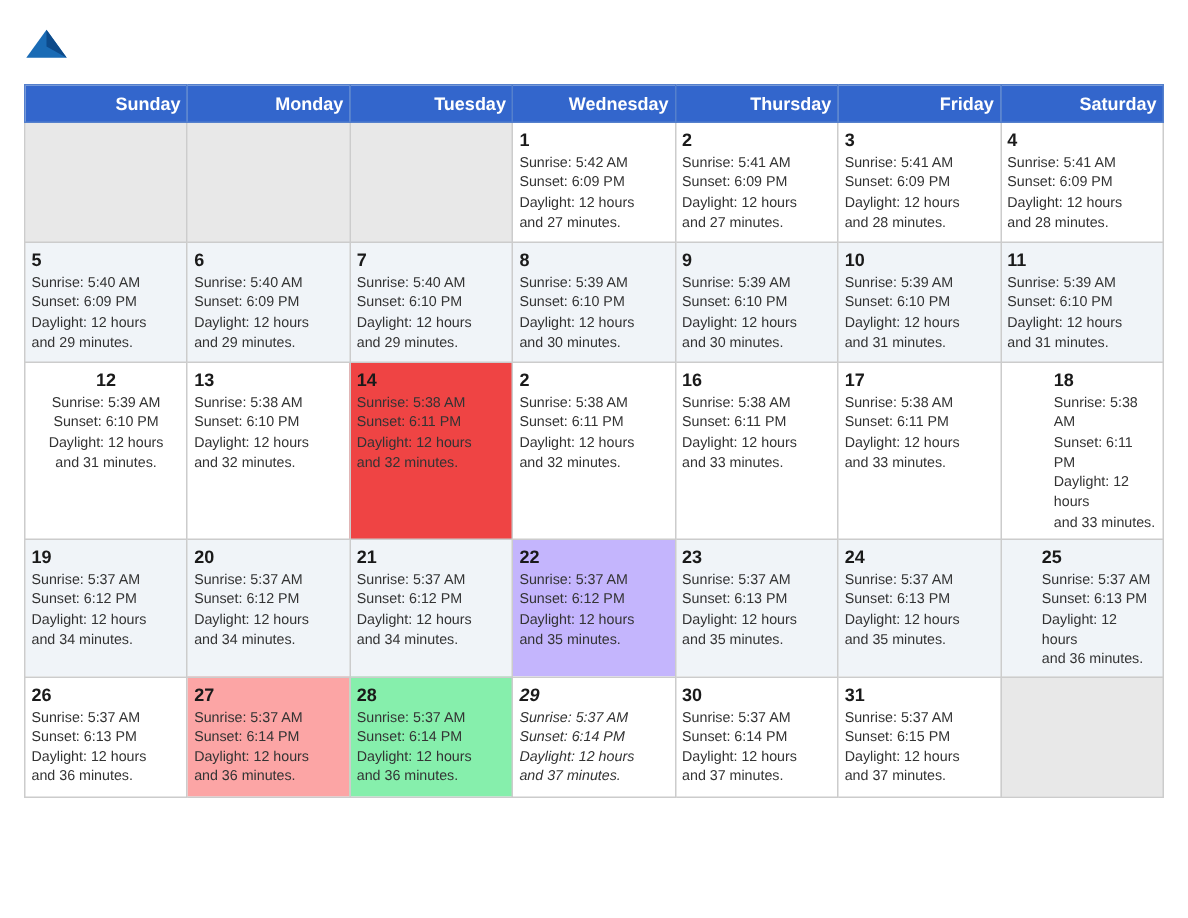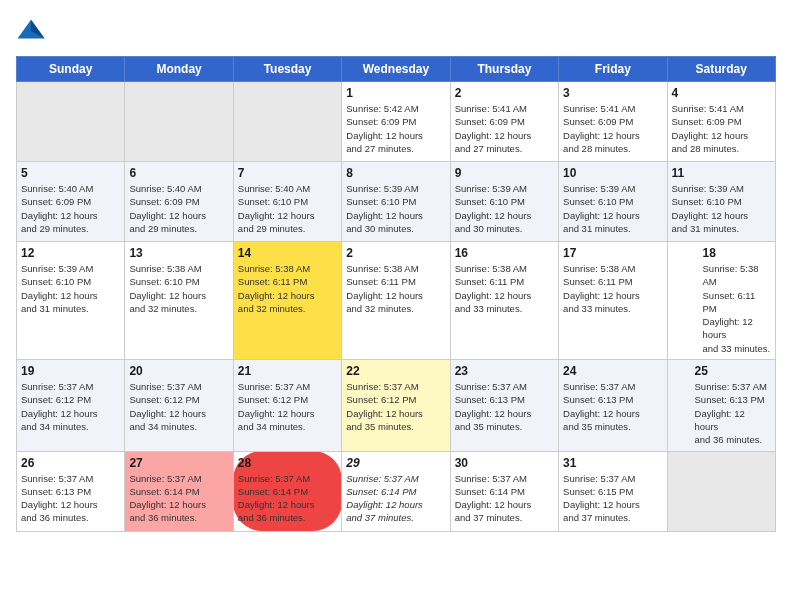--- a/index.html
+++ b/index.html
@@ -47,21 +47,21 @@
       width: 100%;
       border-collapse: collapse;
       table-layout: fixed;
     }
     thead tr th {
       background: #3366cc;
       color: #fff;
       font-size: 12px;
       font-weight: bold;
       padding: 5px 4px;
-      text-align: center;
+      text-align: right;
       border: 1px solid #5580cc;
     }
     tbody tr td {
       border: 1px solid #ccc;
       vertical-align: top;
       padding: 4px;
       font-size: 10px;
       color: #333;
       height: 80px;
       background: #fff;
@@ -166,29 +166,29 @@
         <td style="background: rgb(240, 244, 248);">
           <span class="day-num">10</span>
           <div class="day-info">Sunrise: 5:39 AM<br>Sunset: 6:10 PM<br>Daylight: 12 hours<br>and 31 minutes.</div>
         </td>
         <td style="background: rgb(240, 244, 248);">
           <span class="day-num">11</span>
           <div class="day-info">Sunrise: 5:39 AM<br>Sunset: 6:10 PM<br>Daylight: 12 hours<br>and 31 minutes.</div>
         </td>
       </tr>
       <tr>
-        <td style="background: rgb(255, 255, 255);">
+        <td style="background: rgb(255, 255, 255); text-align: center;">
           <span class="day-num">12</span>
           <div class="day-info">Sunrise: 5:39 AM<br>Sunset: 6:10 PM<br>Daylight: 12 hours<br>and 31 minutes.</div>
         </td>
         <td style="background: rgb(255, 255, 255);">
           <span class="day-num">13</span>
           <div class="day-info">Sunrise: 5:38 AM<br>Sunset: 6:10 PM<br>Daylight: 12 hours<br>and 32 minutes.</div>
         </td>
-        <td style="background: #fde047;">
+        <td style="background: #ef4444;">
           <span class="day-num">14</span>
           <div class="day-info">Sunrise: 5:38 AM<br>Sunset: 6:11 PM<br>Daylight: 12 hours<br>and 32 minutes.</div>
         </td>
         <td style="background: rgb(255, 255, 255);">
           <span class="day-num">2</span>
           <div class="day-info">Sunrise: 5:38 AM<br>Sunset: 6:11 PM<br>Daylight: 12 hours<br>and 32 minutes.</div>
         </td>
         <td style="background: rgb(255, 255, 255);">
           <span class="day-num">16</span>
           <div class="day-info">Sunrise: 5:38 AM<br>Sunset: 6:11 PM<br>Daylight: 12 hours<br>and 33 minutes.</div>
@@ -208,21 +208,21 @@
           <div class="day-info">Sunrise: 5:37 AM<br>Sunset: 6:12 PM<br>Daylight: 12 hours<br>and 34 minutes.</div>
         </td>
         <td style="background: rgb(240, 244, 248);">
           <span class="day-num">20</span>
           <div class="day-info">Sunrise: 5:37 AM<br>Sunset: 6:12 PM<br>Daylight: 12 hours<br>and 34 minutes.</div>
         </td>
         <td style="background: rgb(240, 244, 248);">
           <span class="day-num">21</span>
           <div class="day-info">Sunrise: 5:37 AM<br>Sunset: 6:12 PM<br>Daylight: 12 hours<br>and 34 minutes.</div>
         </td>
-        <td style="background: #fef9c3;">
+        <td style="background: #c4b5fd;">
           <span class="day-num">22</span>
           <div class="day-info">Sunrise: 5:37 AM<br>Sunset: 6:12 PM<br>Daylight: 12 hours<br>and 35 minutes.</div>
         </td>
         <td style="background: rgb(240, 244, 248);">
           <span class="day-num">23</span>
           <div class="day-info">Sunrise: 5:37 AM<br>Sunset: 6:13 PM<br>Daylight: 12 hours<br>and 35 minutes.</div>
         </td>
         <td style="background: rgb(240, 244, 248);">
           <span class="day-num">24</span>
           <div class="day-info">Sunrise: 5:37 AM<br>Sunset: 6:13 PM<br>Daylight: 12 hours<br>and 35 minutes.</div>
@@ -234,21 +234,21 @@
       </tr>
       <tr>
         <td style="background: rgb(255, 255, 255);">
           <span class="day-num">26</span>
           <div class="day-info">Sunrise: 5:37 AM<br>Sunset: 6:13 PM<br>Daylight: 12 hours<br>and 36 minutes.</div>
         </td>
         <td style="background: #fca5a5;">
           <span class="day-num">27</span>
           <div class="day-info">Sunrise: 5:37 AM<br>Sunset: 6:14 PM<br>Daylight: 12 hours<br>and 36 minutes.</div>
         </td>
-        <td style="background: #ef4444; border-radius: 29px;">
+        <td style="background: #86efac;">
           <span class="day-num">28</span>
           <div class="day-info">Sunrise: 5:37 AM<br>Sunset: 6:14 PM<br>Daylight: 12 hours<br>and 36 minutes.</div>
         </td>
         <td style="background: rgb(255, 255, 255); font-style: italic;">
           <span class="day-num">29</span>
           <div class="day-info">Sunrise: 5:37 AM<br>Sunset: 6:14 PM<br>Daylight: 12 hours<br>and 37 minutes.</div>
         </td>
         <td style="background: rgb(255, 255, 255);">
           <span class="day-num">30</span>
           <div class="day-info">Sunrise: 5:37 AM<br>Sunset: 6:14 PM<br>Daylight: 12 hours<br>and 37 minutes.</div>

